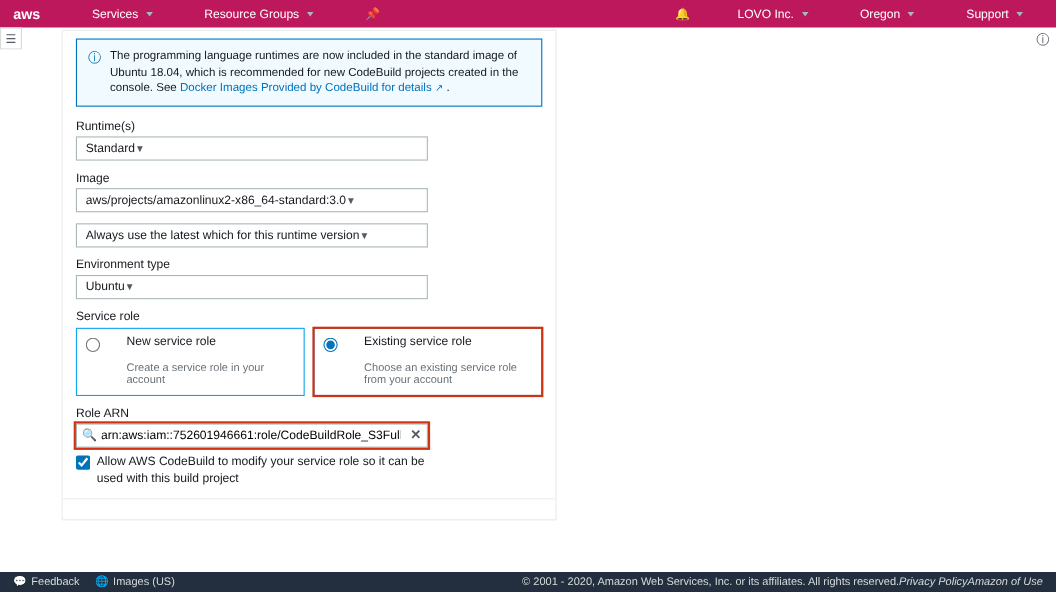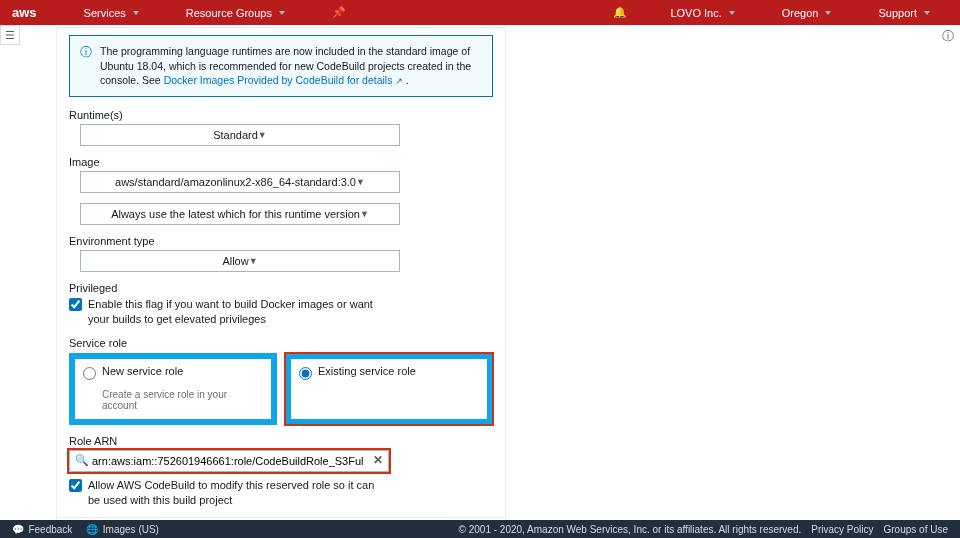--- a/index.html
+++ b/index.html
@@ -1,19 +1,19 @@
 <!DOCTYPE html>
 <html><head>
 <meta charset="utf-8">
 <style>
 * { box-sizing: border-box; margin: 0; padding: 0; }
 body { font-family: "Amazon Ember", "Helvetica Neue", Arial, sans-serif; font-size: 12px; color: #16191f; background: #fff; }
 
 
-.topnav { background: #b91c1c; height: 25px; display: flex; align-items: center; padding: 0 12px; color: #fff; font-size: 11px; }
+.topnav { background: #be185d; height: 25px; display: flex; align-items: center; padding: 0 12px; color: #fff; font-size: 11px; }
 .topnav .logo { color: #fff; font-weight: bold; font-size: 13px; margin-right: 18px; display:flex; align-items:center; }
 .topnav .nav-item { margin-right: 18px; cursor: pointer; display:flex; align-items:center; gap:4px;margin-left:29px;}
 .topnav .spacer { flex: 1; }
 .caret { width:0; height:0; border-left:3px solid transparent; border-right:3px solid transparent; border-top:4px solid #aab7b8; display:inline-block; margin-left:3px;}
 .topnav .bell { margin-right: 14px; }
 
 
 .side-handle { position: fixed; left:0; top:25px; width:20px; height:20px; background:#fff; border:1px solid #d5dbdb; display:flex; align-items:center; justify-content:center; cursor:pointer;}
 .side-handle span{ font-size:11px; color:#545b64;}
 
@@ -31,51 +31,51 @@
 
 
 .info-banner { border:1px solid #0073bb; background:#f1faff; display:flex; padding:8px 10px; margin:3px 0 12px 0; font-size:10.5px; color:#16191f; line-height:1.4;}
 .info-banner .icon { color:#0073bb; margin-right:8px; flex-shrink:0; font-size:12px;}
 .info-banner a { color:#0073bb; text-decoration:none; }
 .ext-icon { font-size:9px; }
 
 
 .field { margin-bottom:10px; }
 .field-label { font-size:11px; font-weight:400; color:#16191f; margin-bottom:3px; display:block;}
-.select { border:1px solid #aab7b8; height:22px; display:flex; align-items:center; justify-content:center; padding:0 8px; font-size:11px; background:#fff; cursor:pointer; width:320px;margin-left:11px;}
+.select { border:1px solid #aab7b8; height:22px; display:flex; align-items:center; justify-content:flex-start; padding:0 8px; font-size:11px; background:#fff; cursor:pointer; width:320px;}
 .select .sel-caret{ color:#545b64; font-size:9px;}
 
 
 .check-row { display:flex; align-items:flex-start; gap:6px; font-size:11px; width:320px; line-height:1.35;}
 .check-row input { margin-top:1px; accent-color:#0073bb; }
 
 
 .radio-cards { display:flex; gap:8px; margin-top:4px;}
-.radio-card { border:6px solid #0ea5e9; padding:6px 8px 8px 8px; width:208px; display:flex; gap:6px; align-items:flex-start; cursor:pointer; background:#fff;}
+.radio-card { border:1px solid #0ea5e9; padding:6px 8px 8px 8px; width:208px; display:flex; gap:24px; align-items:flex-start; cursor:pointer; background:#fff;}
 .radio-card .rtitle { font-size:11px; font-weight:400; color:#16191f;}
 .radio-card .rdesc { font-size:10px; color:#687078; margin-top:12px;}
 .radio-card.highlight { outline:2px solid #d13212; outline-offset:-1px;}
 .radio-card input { margin-top:2px; accent-color:#0073bb;}
 
 
 .arn-wrap { position:relative; width:320px;}
 .arn-input { border:1px solid #aab7b8; height:22px; width:100%; padding:0 24px 0 22px; font-size:11px; }
 .arn-highlight { outline:2px solid #d13212; outline-offset:0px;}
 .arn-search-icon { position:absolute; left:6px; top:4px; color:#545b64; font-size:11px;}
 .arn-clear { position:absolute; right:6px; top:3px; color:#545b64; font-size:12px; cursor:pointer; font-weight:bold;}
 
 
 .divider { border-top:1px solid #eaeded; margin:10px -12px 0 -12px; }
 .addl { padding:8px 0 0 0;}
 
 
 .footer { position:fixed; bottom:0; left:0; right:0; background:#232f3e; height:18px; display:flex; align-items:center; padding:0 12px; color:#d5dbdb; font-size:10px;}
 .footer .fitem { display:flex; align-items:center; gap:4px; margin-right:14px; cursor:pointer;}
 .footer .spacer { flex:1;}
-.footer a { color:#d5dbdb; text-decoration:none; margin-left:10px;}
+.footer a { color:#d5dbdb; text-decoration:none; margin-left:0;font-style:italic;}
 </style>
 </head>
 <body>
 
 <div class="topnav">
   <div class="logo">
       <span>aws</span>
     </div>
   <div class="nav-item">
       <span>Services</span>
@@ -132,77 +132,71 @@
             <span class="field-label">Runtime(s)</span>
             <div class="select">
               <span>Standard</span>
               <span class="sel-caret">▼</span>
             </div>
           </div>
 
           <div class="field">
             <span class="field-label">Image</span>
             <div class="select">
-              <span>aws/standard/amazonlinux2-x86_64-standard:3.0</span>
+              <span>aws/projects/amazonlinux2-x86_64-standard:3.0</span>
               <span class="sel-caret">▼</span>
             </div>
           </div>
 
           <div class="field">
             <div class="select">
               <span>Always use the latest which for this runtime version</span>
               <span class="sel-caret">▼</span>
             </div>
           </div>
 
           <div class="field">
             <span class="field-label">Environment type</span>
             <div class="select">
-              <span>Allow</span>
-              <span class="sel-caret">▼</span>
-            </div>
-          </div>
-
-          <div class="field">
-            <span class="field-label">Privileged</span>
-            <label class="check-row">
-              <input type="checkbox" checked="" style="">
-              <span>Enable this flag if you want to build Docker images or want your builds to get elevated privileges</span>
-            </label>
-          </div>
+              <span>Ubuntu</span>
+              <span class="sel-caret">▼</span>
+            </div>
+          </div>
+
 
           <div class="field">
             <span class="field-label">Service role</span>
             <div class="radio-cards">
               <label class="radio-card">
                 <input type="radio" name="srole" style="">
                 <div>
                   <div class="rtitle">New service role</div>
                   <div class="rdesc">Create a service role in your account</div>
                 </div>
               </label>
               <label class="radio-card highlight">
                 <input type="radio" name="srole" checked="" style="">
                 <div>
                   <div class="rtitle">Existing service role</div>
+                  <div class="rdesc">Choose an existing service role from your account</div>
                 </div>
               </label>
             </div>
           </div>
 
           <div class="field">
             <span class="field-label">Role ARN</span>
             <div class="arn-wrap arn-highlight">
               <span class="arn-search-icon">🔍</span>
               <input class="arn-input" value="arn:aws:iam::752601946661:role/CodeBuildRole_S3Full" style="">
               <span class="arn-clear">✕</span>
             </div>
             <label class="check-row" style="margin-top:6px;">
               <input type="checkbox" checked="" style="">
-              <span>Allow AWS CodeBuild to modify this reserved role so it can be used with this build project</span>
+              <span>Allow AWS CodeBuild to modify your service role so it can be used with this build project</span>
             </label>
           </div>
 
           <div class="divider"></div>
           <div class="addl">
             
             
           </div>
 
         </div>
@@ -218,14 +212,14 @@
       <span>💬</span>
       <span>Feedback</span>
     </div>
   <div class="fitem">
       <span>🌐</span>
       <span>Images (US)</span>
     </div>
   <div class="spacer"></div>
   <span>© 2001 - 2020, Amazon Web Services, Inc. or its affiliates. All rights reserved.</span>
   <a href="#"><span>Privacy Policy</span></a>
-  <a href="#"><span>Groups of Use</span></a>
+  <a href="#"><span>Amazon of Use</span></a>
 </div>
 
 </body></html>

